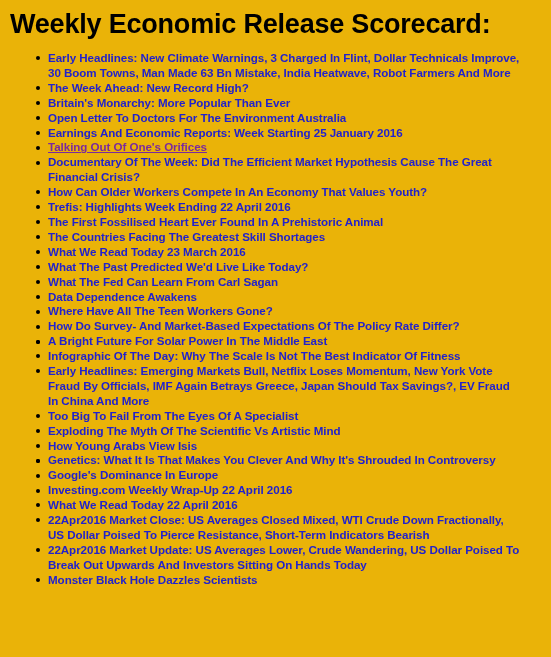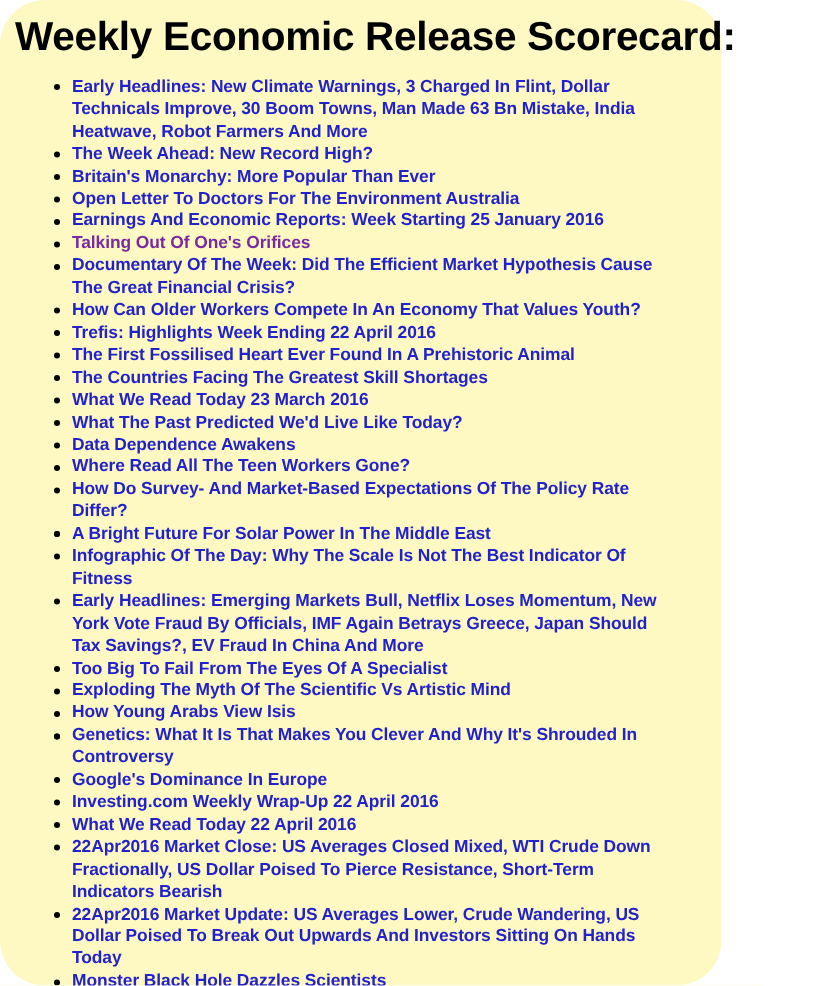--- a/index.html
+++ b/index.html
@@ -11,25 +11,24 @@
   body {
     width: 551px;
     height: 657px;
     overflow: hidden;
     font-family: "Liberation Sans", sans-serif;
     -webkit-font-smoothing: antialiased;
   }
 
   .page {
     position: relative;
-    width: 481px;
+    width: 551px;
     height: 657px;
-    background: #fef9c3;
+    background: #eab308;
     box-sizing: border-box;
-    border-radius: 30px;
   }
 
   .page-title {
     margin: 0;
     padding: 9px 0 0 10px;
     font-family: "Liberation Sans", sans-serif;
     font-size: 27px;
     line-height: 31px;
     font-weight: bold;
     color: #000000;
@@ -69,20 +68,21 @@
 
   .link-list-item .item-link {
     color: #2222cc;
     text-decoration: none;
     display: inline;
     cursor: pointer;
   }
 
   .link-list-item.visited .item-link {
     color: #7a2a9e;
+    text-decoration: underline;
   }
 </style>
 </head>
 <body>
 
 <div class="page">
 
   <h1 class="page-title">Weekly Economic Release Scorecard:</h1>
 
   <ul class="link-list">
@@ -92,22 +92,23 @@
       <li class="link-list-item"><span class="bullet"></span><a class="item-link">Open Letter To Doctors For The Environment Australia</a></li>
       <li class="link-list-item"><span class="bullet"></span><a class="item-link">Earnings And Economic Reports: Week Starting 25 January 2016</a></li>
       <li class="link-list-item visited"><span class="bullet"></span><a class="item-link">Talking Out Of One's Orifices</a></li>
       <li class="link-list-item"><span class="bullet"></span><a class="item-link">Documentary Of The Week: Did The Efficient Market Hypothesis Cause The Great Financial Crisis?</a></li>
       <li class="link-list-item"><span class="bullet"></span><a class="item-link">How Can Older Workers Compete In An Economy That Values Youth?</a></li>
       <li class="link-list-item"><span class="bullet"></span><a class="item-link">Trefis: Highlights Week Ending 22 April 2016</a></li>
       <li class="link-list-item"><span class="bullet"></span><a class="item-link">The First Fossilised Heart Ever Found In A Prehistoric Animal</a></li>
       <li class="link-list-item"><span class="bullet"></span><a class="item-link">The Countries Facing The Greatest Skill Shortages</a></li>
       <li class="link-list-item"><span class="bullet"></span><a class="item-link">What We Read Today 23 March 2016</a></li>
       <li class="link-list-item"><span class="bullet"></span><a class="item-link">What The Past Predicted We'd Live Like Today?</a></li>
+      <li class="link-list-item"><span class="bullet"></span><a class="item-link">What The Fed Can Learn From Carl Sagan</a></li>
       <li class="link-list-item"><span class="bullet"></span><a class="item-link">Data Dependence Awakens</a></li>
-      <li class="link-list-item"><span class="bullet"></span><a class="item-link">Where Read All The Teen Workers Gone?</a></li>
+      <li class="link-list-item"><span class="bullet"></span><a class="item-link">Where Have All The Teen Workers Gone?</a></li>
       <li class="link-list-item"><span class="bullet"></span><a class="item-link">How Do Survey- And Market-Based Expectations Of The Policy Rate Differ?</a></li>
       <li class="link-list-item"><span class="bullet"></span></li>
       <li class="link-list-item"><span class="bullet"></span><a class="item-link">A Bright Future For Solar Power In The Middle East</a></li>
       <li class="link-list-item"><span class="bullet"></span><a class="item-link">Infographic Of The Day: Why The Scale Is Not The Best Indicator Of Fitness</a></li>
       <li class="link-list-item"><span class="bullet"></span><a class="item-link">Early Headlines: Emerging Markets Bull, Netflix Loses Momentum, New York Vote Fraud By Officials, IMF Again Betrays Greece, Japan Should Tax Savings?, EV Fraud In China And More</a></li>
       <li class="link-list-item"><span class="bullet"></span><a class="item-link">Too Big To Fail From The Eyes Of A Specialist</a></li>
       <li class="link-list-item"><span class="bullet"></span><a class="item-link">Exploding The Myth Of The Scientific Vs Artistic Mind</a></li>
       <li class="link-list-item"><span class="bullet"></span><a class="item-link">How Young Arabs View Isis</a></li>
       <li class="link-list-item"><span class="bullet"></span></li>
       <li class="link-list-item"><span class="bullet"></span><a class="item-link">Genetics: What It Is That Makes You Clever And Why It's Shrouded In Controversy</a></li>

